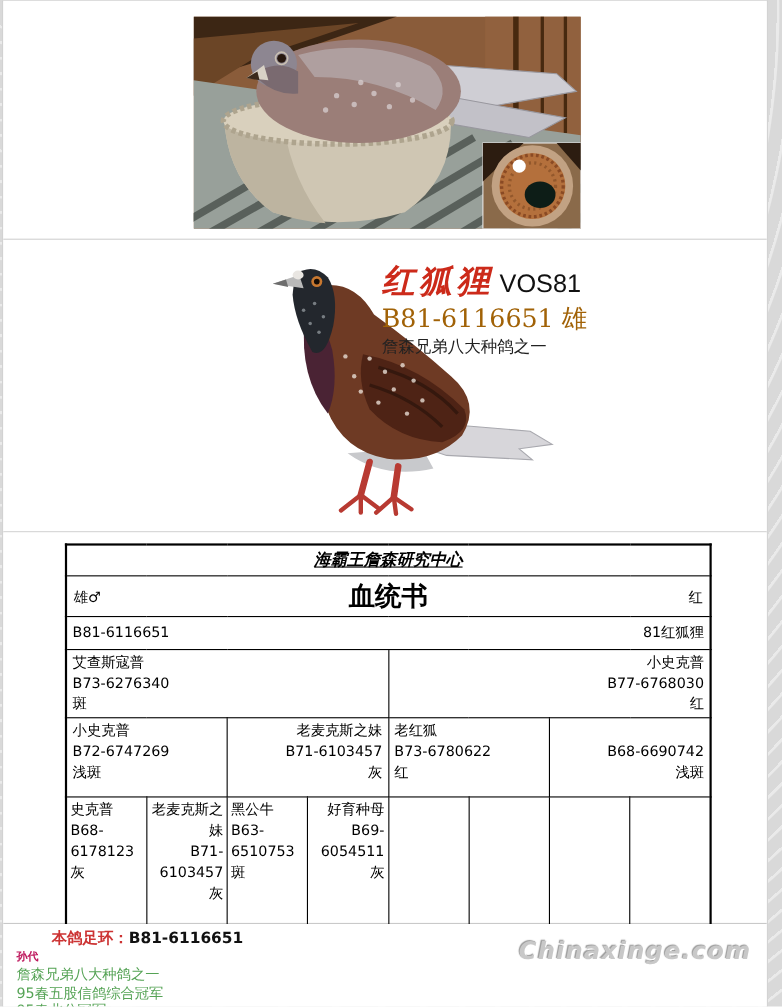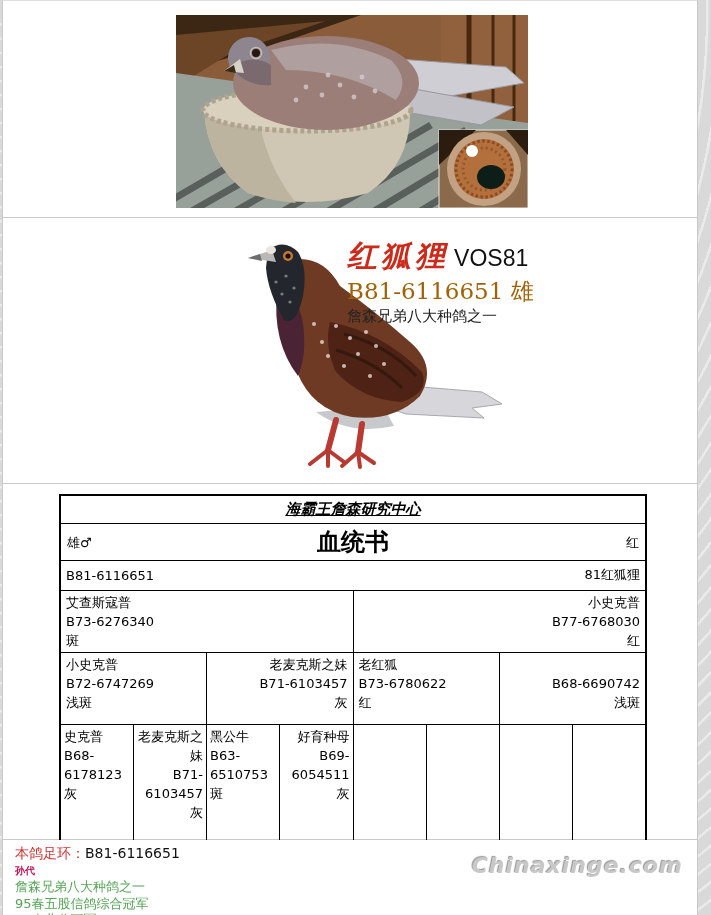--- a/index.html
+++ b/index.html
@@ -52,21 +52,21 @@
   .ptable .r3 td { height:30px; vertical-align:middle; }
   .ptable .r3 .flexlr { display:flex; justify-content:space-between; align-items:center; }
   .ptable .r4 td { height:62px; }
   .ptable .r5 td { height:72px; }
   .ptable .r6 td { height:122px; padding:2px 3px; }
   .pl { text-align:left; }
   .pr { text-align:right; }
   .ln { line-height:19px; min-height:19px; overflow-wrap:break-word; }
 
   .footer-block { position:absolute; left:12px; top:5px; }
-  .f-line1 { font-size:14px; font-weight:normal; line-height:17px; }
+  .f-line1 { font-size:14px; font-weight:bold; line-height:17px;margin-left:32px; }
   .f-ring-label { color:#cc3333; }
   .f-ring-value { color:#111; }
   .f-gen { font-size:10px; font-weight:bold; color:#be185d; line-height:17px; }
   .f-ach { font-size:13px; color:#55a355; line-height:16.5px; }
 
   .watermark { position:absolute; right:14px; top:12px; text-align:right; }
   .wm1 {
     font-size:22px; font-weight:bold; font-style:italic; color:#c8c8c8;
     text-shadow:1px 1px 0 #ffffff, -1px -1px 1px #9a9a9a; letter-spacing:1px; line-height:28px;
   }

